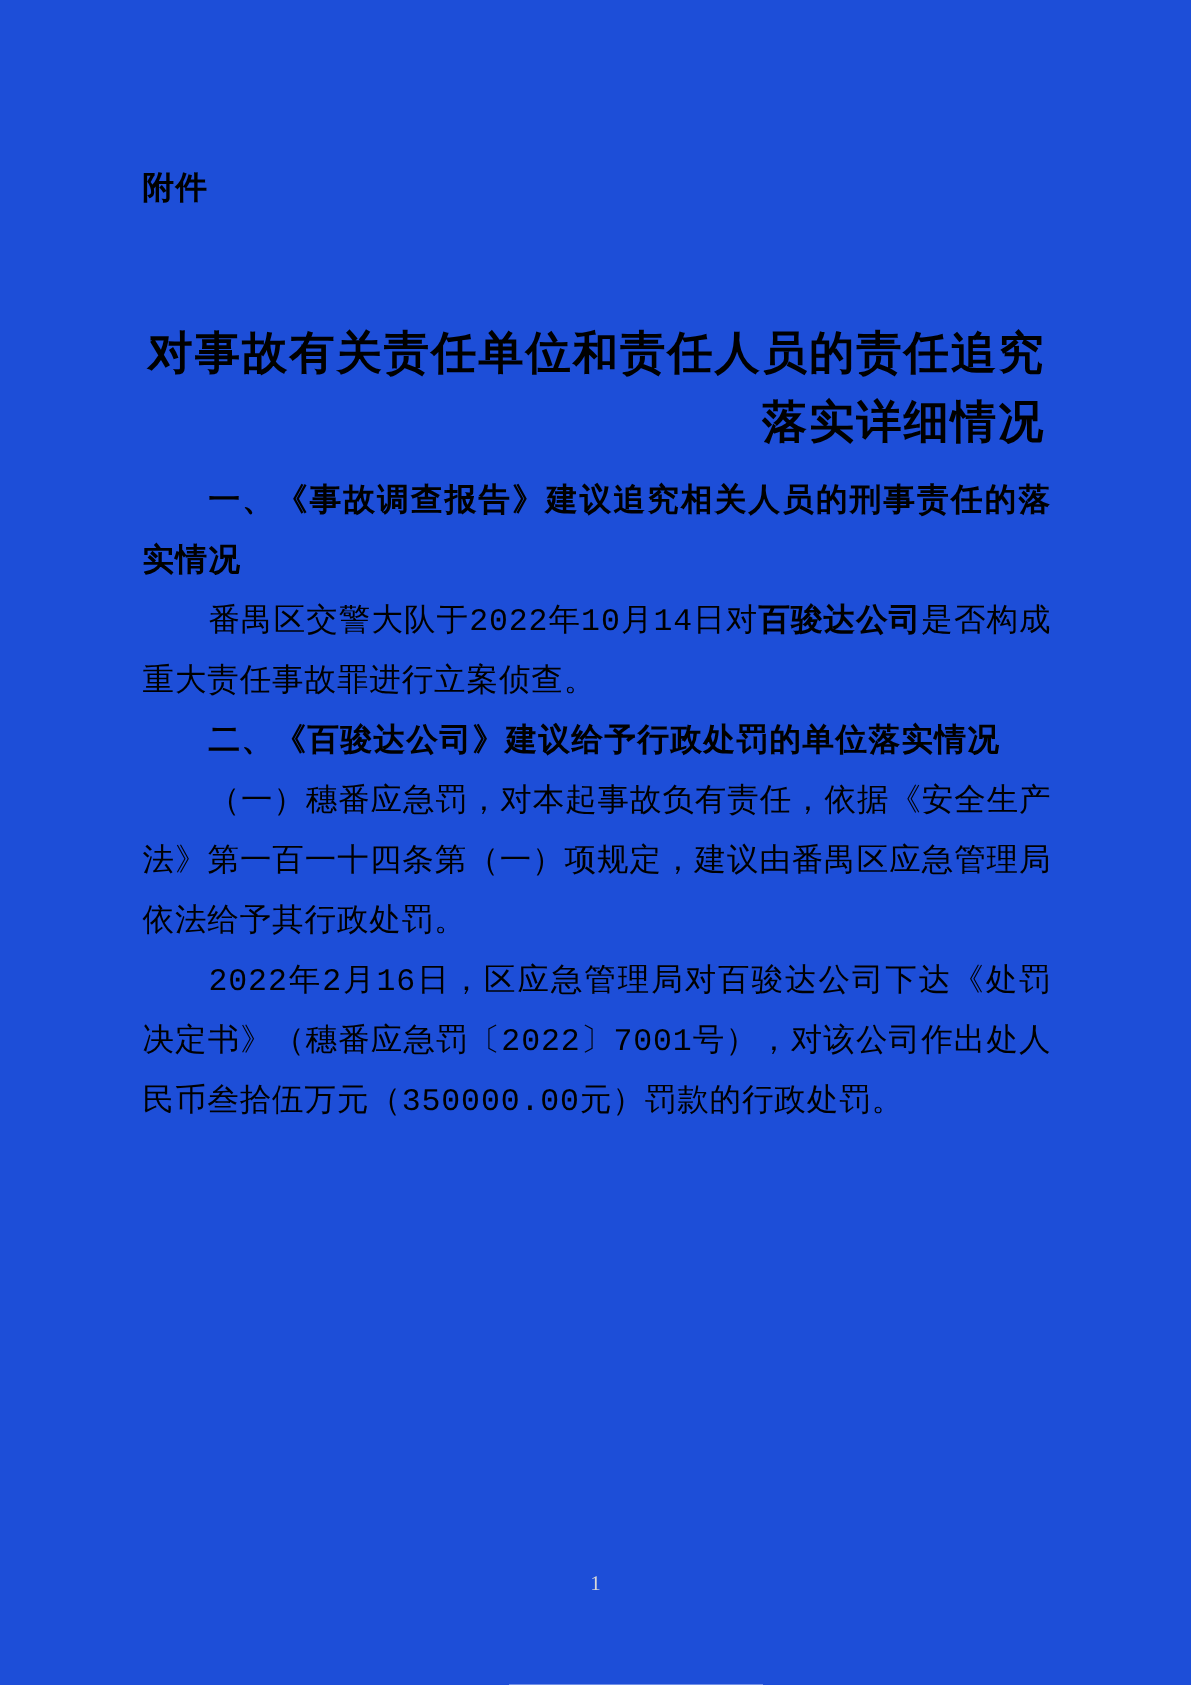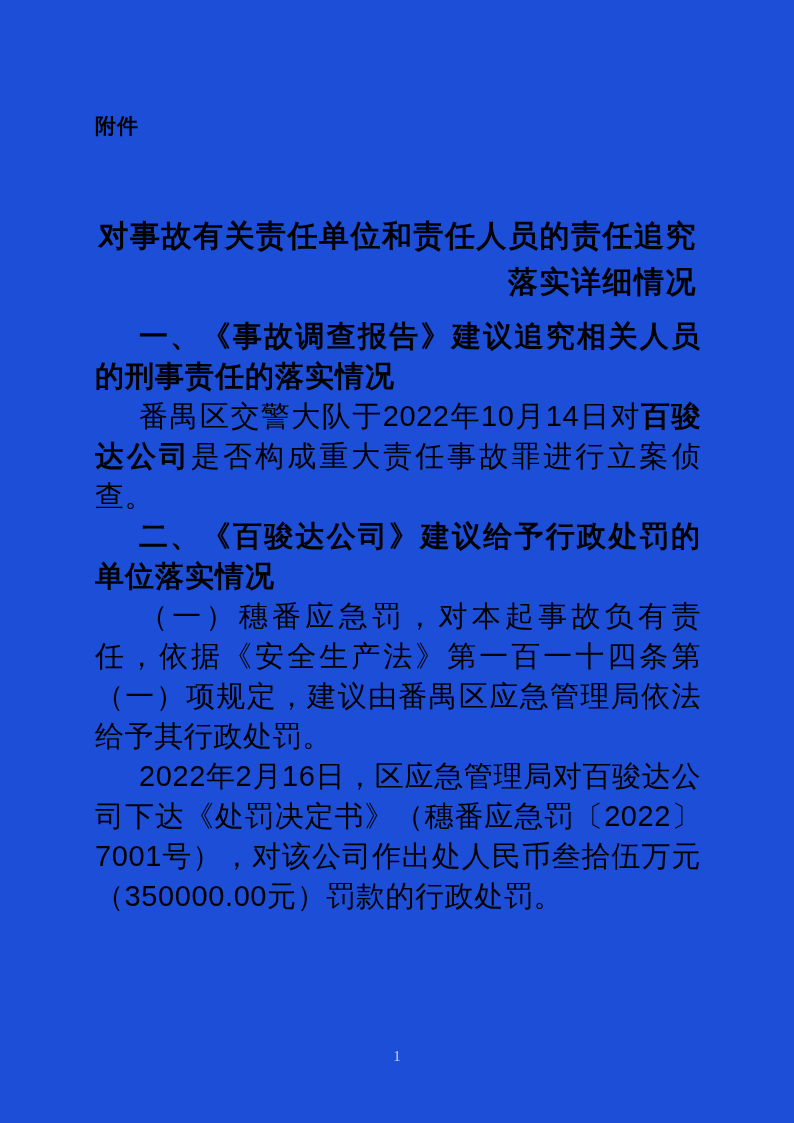--- a/index.html
+++ b/index.html
@@ -58,22 +58,22 @@
   
   .body-block {
     position: absolute;
     left: 95px;
     top: 316px;
     width: 606px;
   }
 
   
   .para {
-    font-family: Liberation Sans, sans-serif;
-    font-size: 29px;
+    font-family: Liberation Mono, monospace;
+    font-size: 21px;
     line-height: 40px;
     letter-spacing: 0.6px;
     text-align: justify;
     text-justify: inter-character;
     text-indent: 44px;
     margin: 0;
     color: #000;
     word-break: break-all;
   }
   .para.section {

